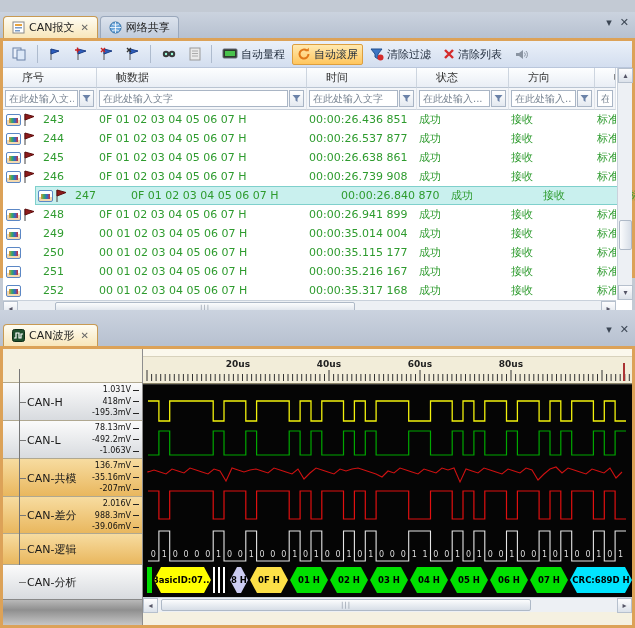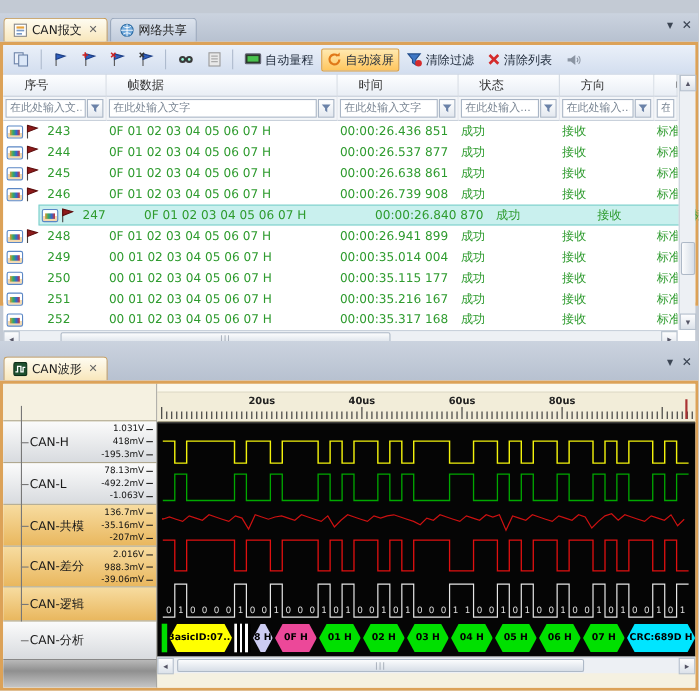--- a/index.html
+++ b/index.html
@@ -673,21 +673,21 @@
             </svg>
           <div class="analysisrow" id="anaRow">
               <div class="ablock plain" style="width: 5px; background: rgb(0, 221, 0);"></div>
               <div class="ablock" style="width: 57px; background: rgb(255, 255, 0);">
                 <span>BasicID:07...</span>
               </div>
               <div class="ablock plain" style="width: 15px; background: repeating-linear-gradient(90deg, rgb(255, 255, 255) 0px, rgb(255, 255, 255) 2px, rgb(0, 0, 0) 2px, rgb(0, 0, 0) 5px);"></div>
               <div class="ablock" style="width: 18px; background: rgb(204, 204, 242); text-align: center;">
                 <span>8 H</span>
               </div>
-              <div class="ablock" style="width: 38px; background: #ec4899;">
+              <div class="ablock" style="width: 38px; background: #fde047;">
                 <span>0F H</span>
               </div>
               <div class="ablock" style="width: 38px; background: rgb(0, 224, 0);">
                 <span>01 H</span>
               </div>
               <div class="ablock" style="width: 38px; background: rgb(0, 224, 0);">
                 <span>02 H</span>
               </div>
               <div class="ablock" style="width: 38px; background: rgb(0, 224, 0);">
                 <span>03 H</span>

